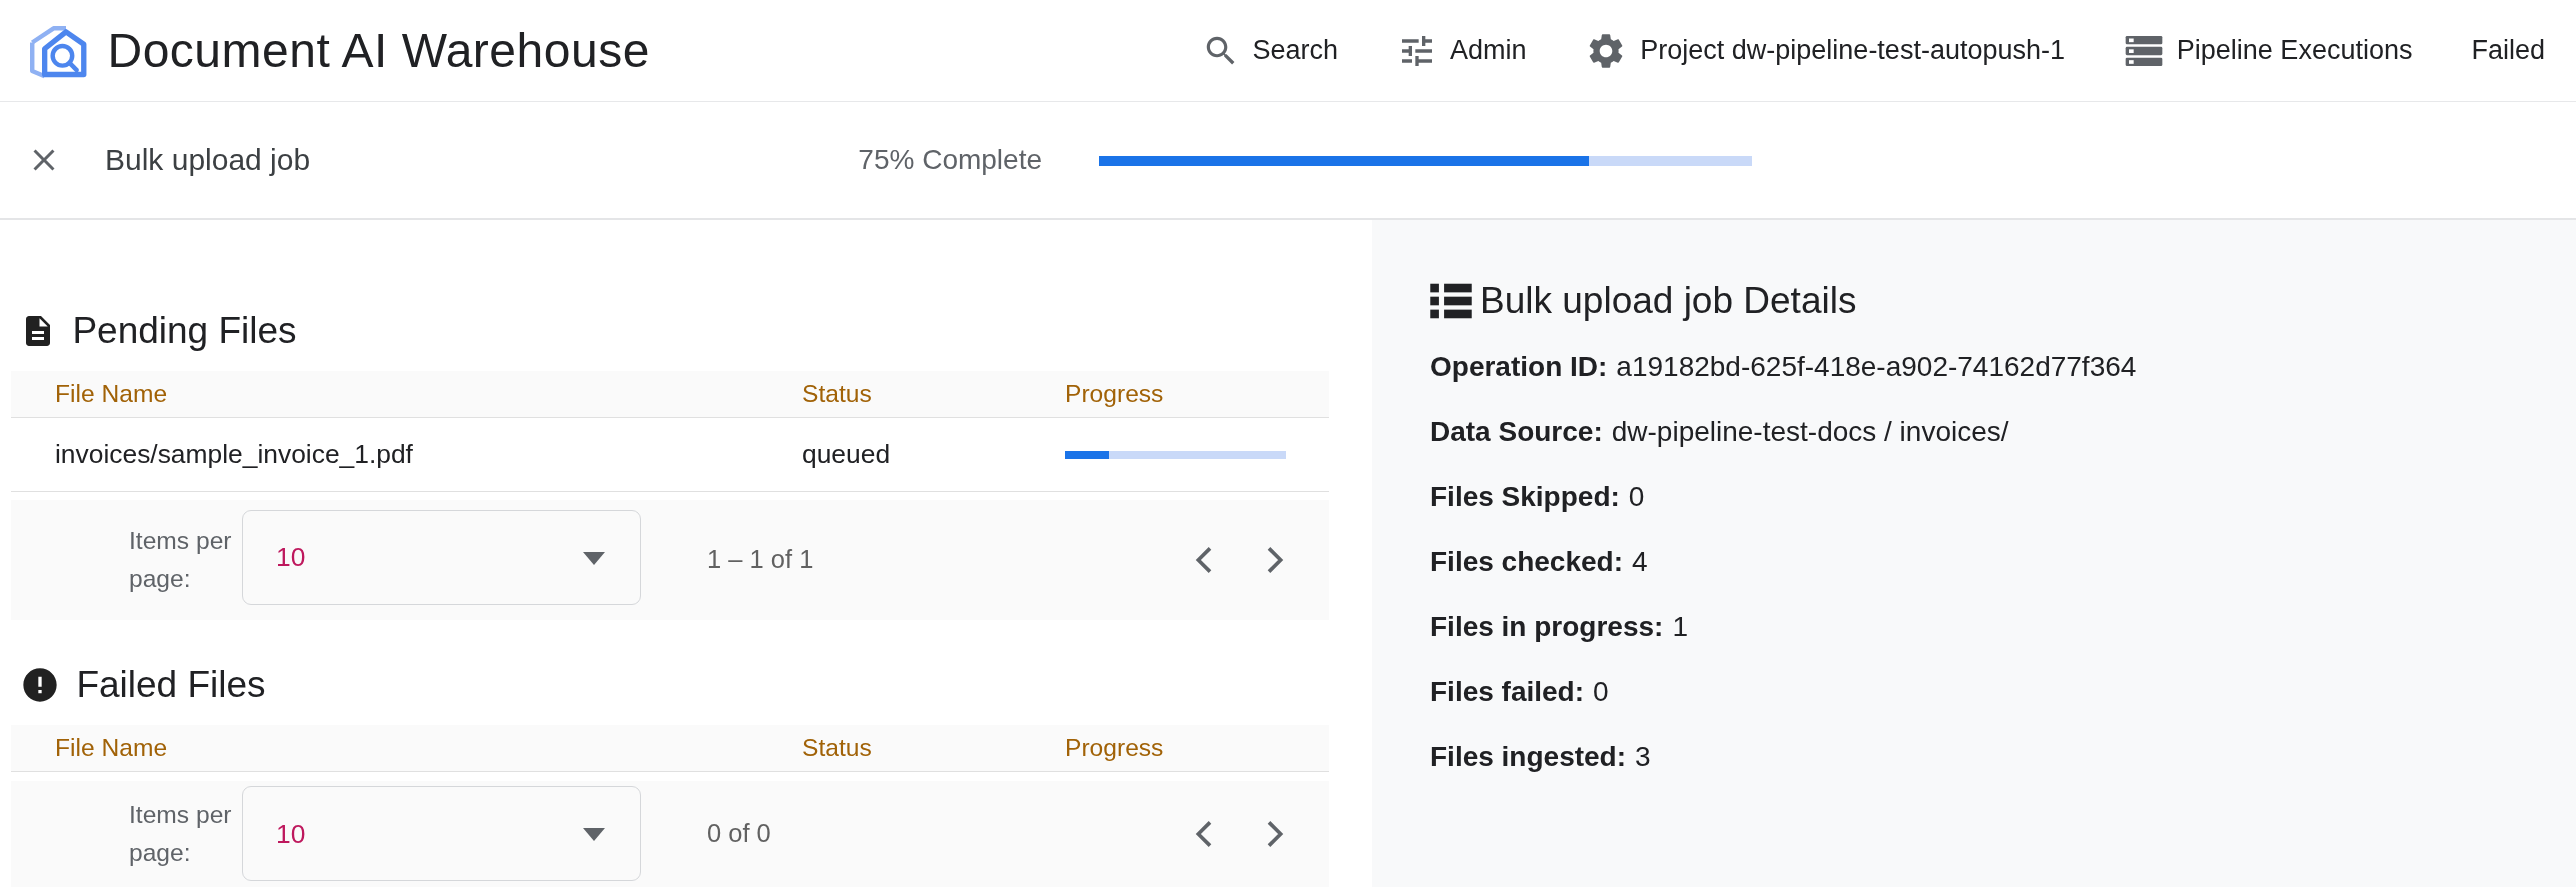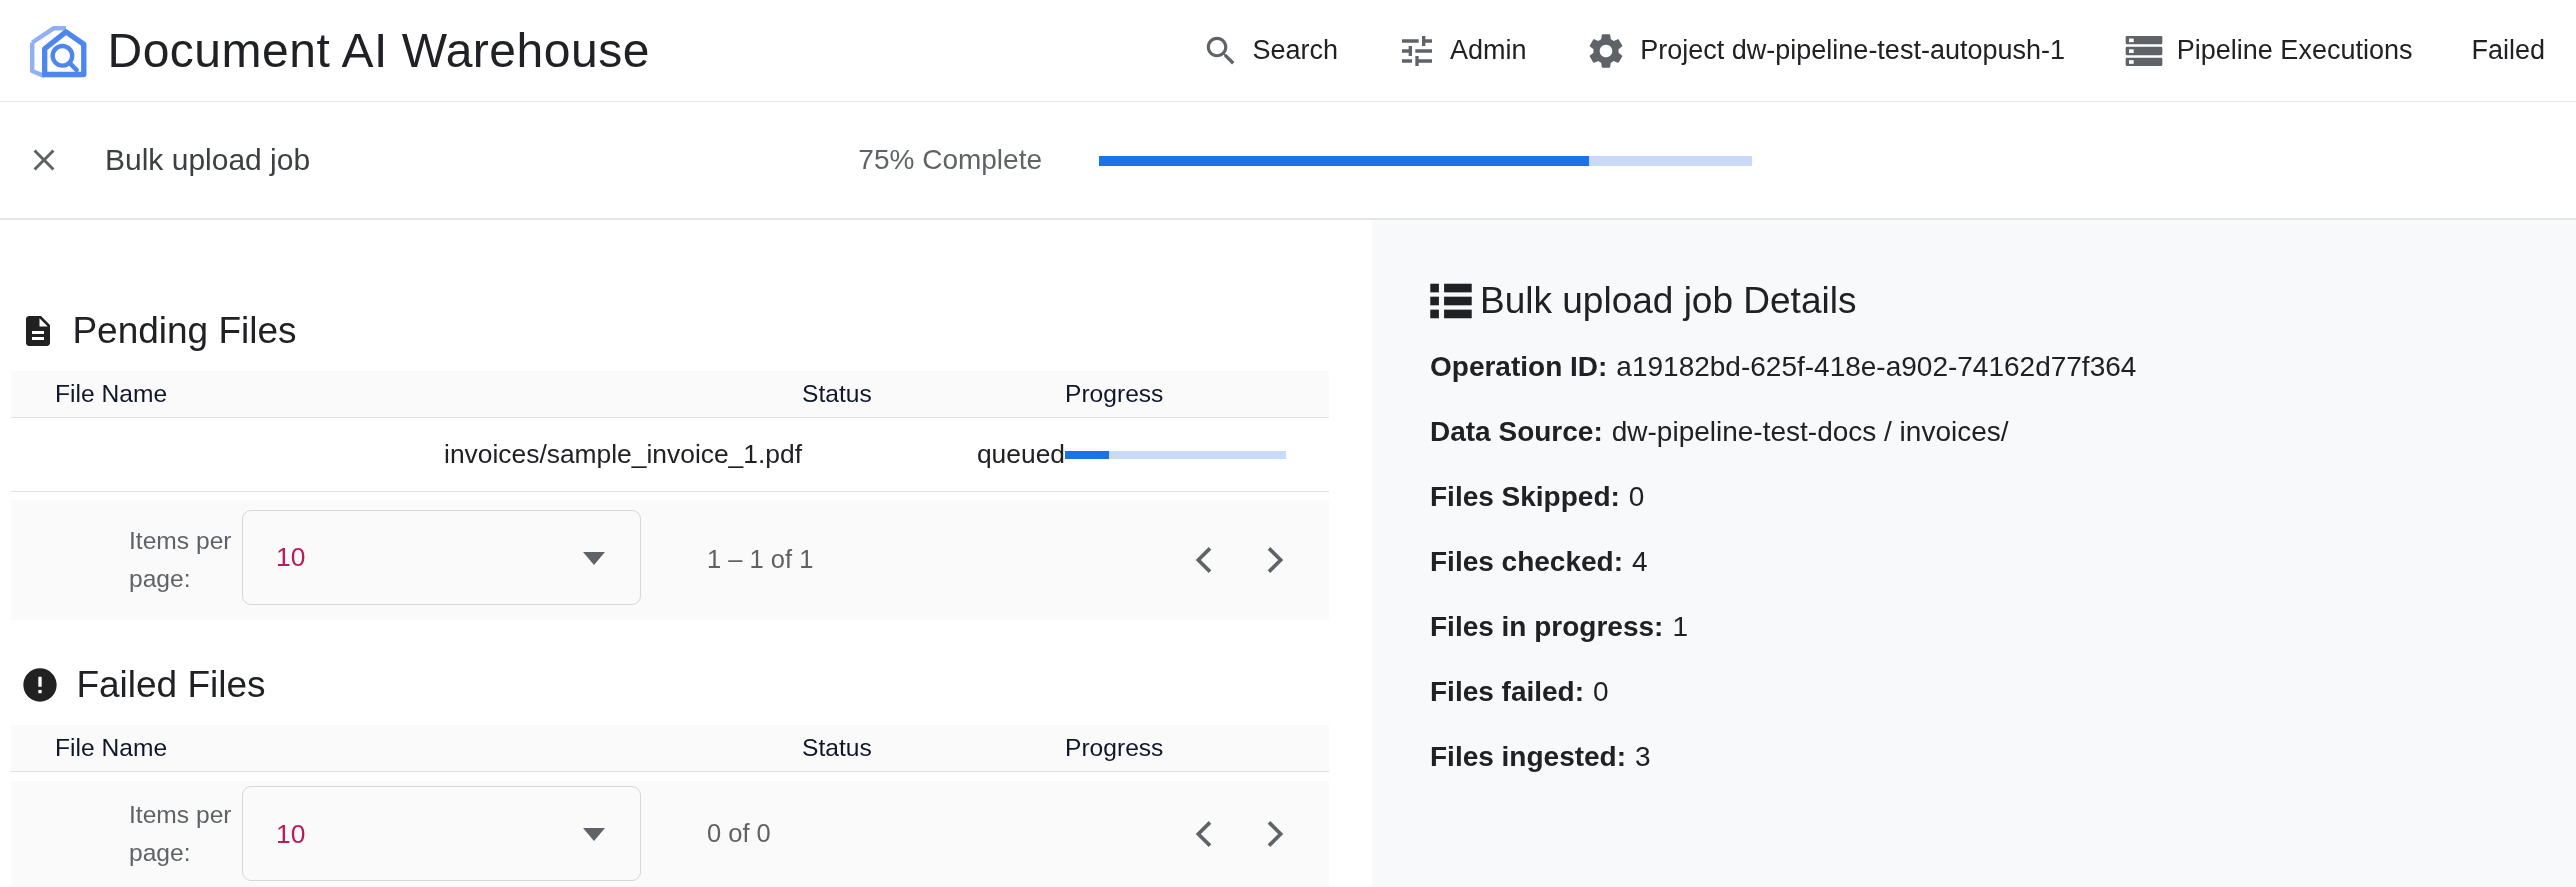--- a/index.html
+++ b/index.html
@@ -39,23 +39,23 @@
   .section-title { font-size:37px; font-weight:400; color:#202124; }
   .head-pending { margin-top:87px; }
   .head-failed  { margin-top:42px; }
 
   
   .table { width:1318px; margin-left:11px; }
   .t-pending { margin-top:17.3px; }
   .t-failed  { margin-top:16.4px; }
   .thead, .trow { display:grid; grid-template-columns:791px 263px 264px; align-items:center; }
   .thead { height:47px; background:#fafafa; border-bottom:1.8px solid #e0e0e0; }
-  .th { font-size:24.6px; color:#0f172a; }
+  .th { font-size:24.6px; color:#a16207; }
   .th:first-child, .td:first-child { padding-left:44px; }
-  .trow { height:74px; border-bottom:1.8px solid #e0e0e0; background:#fff;text-align:right; }
+  .trow { height:74px; border-bottom:1.8px solid #e0e0e0; background:#fff; }
   .td { font-size:26.4px; color:#202124; }
   .row-bar-track { width:221px; height:8.2px; background:#c9d9f8; }
   .row-bar-fill { height:100%; background:#1a73e8; }
 
   
   .paginator { position:relative; width:1318px; margin-left:11px; background:#fafafa; }
   .pg-1 { margin-top:7.3px;  height:120px; }
   .pg-2 { margin-top:9px; height:106px; }
   .ipp-label { position:absolute; left:118px; top:22px; width:109px; font-size:24.6px;
                color:#5f6368; line-height:38px; }

